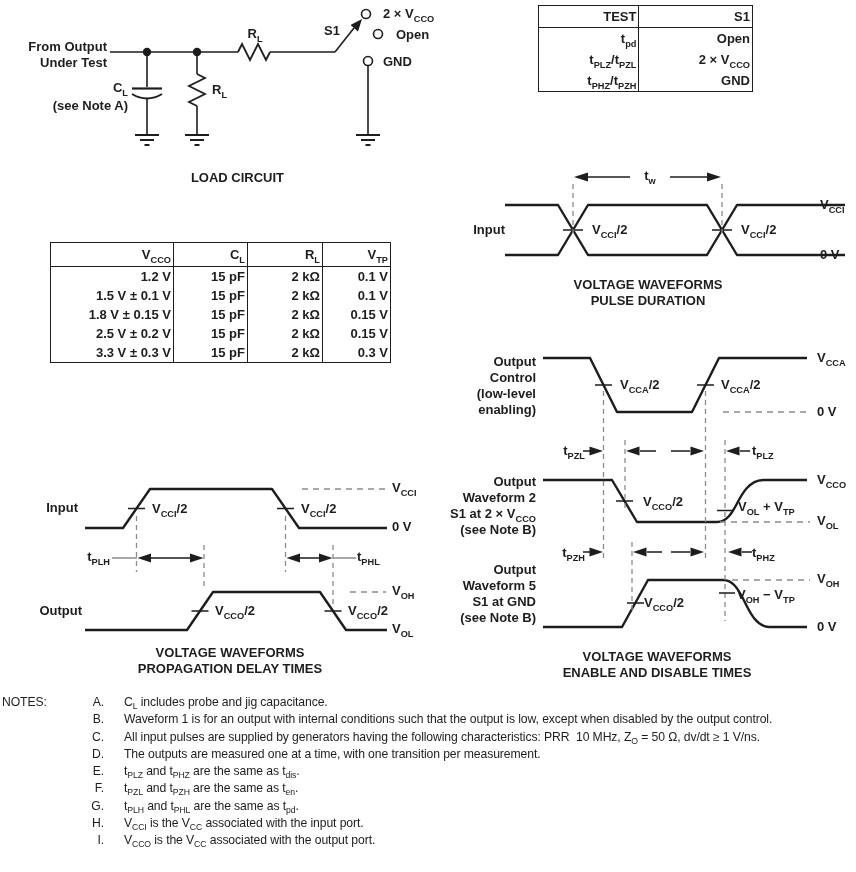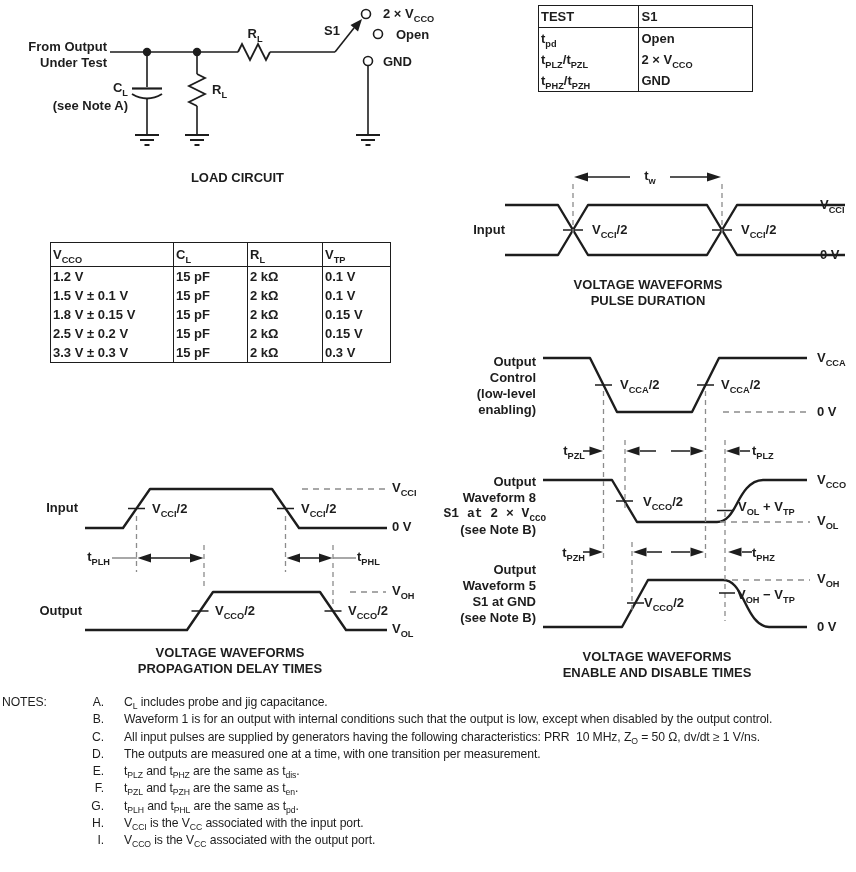--- a/index.html
+++ b/index.html
@@ -6,21 +6,21 @@
   #fig{position:relative;width:856px;height:872px;background:#fff;overflow:hidden;
        font-family:"Liberation Sans",sans-serif;}
   #art{position:absolute;left:0;top:0;}
   .lbl{position:absolute;font:bold 13px "Liberation Sans",sans-serif;color:#1d1d1d;
        white-space:nowrap;line-height:15px;}
   .lbl.r{text-align:right;}
   .lbl.c{text-align:center;}
   .lbl.bg{background:#fff;padding:0 3px;}
   sub{font-size:71%;line-height:0;}
   .dt{position:absolute;border-collapse:collapse;table-layout:fixed;
-      font:bold 13px "Liberation Sans",sans-serif;color:#1d1d1d;text-align:left;
+      font:bold 13px "Liberation Sans",sans-serif;color:#1d1d1d;text-align:right;
       border:1.6px solid #1d1d1d;background:#fff;}
   .dt th,.dt td{padding:0 2px;font-weight:bold;}
   .dt thead th{border-bottom:1.6px solid #1d1d1d;height:21px;}
   .dt td{height:21px;margin-top:30px;}
   #load-table thead th{height:23px;}
   #load-table td{height:19px;}
   .vline{border-left:1.6px solid #1d1d1d;}
   #notes{position:absolute;left:2px;top:694px;width:852px;color:#1d1d1d;}
   .note-line{display:grid;grid-template-columns:54px 28px 1fr;column-gap:20px;
       font:12.2px "Liberation Sans",sans-serif;line-height:17.3px;
@@ -220,22 +220,22 @@
   <div class="lbl r" style="left:426px;top:370px;width:110px;">Control</div>
   <div class="lbl r" style="left:426px;top:386px;width:110px;">(low-level</div>
   <div class="lbl r" style="left:426px;top:402px;width:110px;">enabling)</div>
   <div class="lbl" style="left:620px;top:377px;">V<sub>CCA</sub>/2</div>
   <div class="lbl" style="left:721px;top:377px;">V<sub>CCA</sub>/2</div>
   <div class="lbl" style="left:817px;top:350px;">V<sub>CCA</sub></div>
   <div class="lbl" style="left:817px;top:404px;">0 V</div>
   <div class="lbl r" style="left:541px;top:443px;width:44px;">t<sub>PZL</sub></div>
   <div class="lbl" style="left:752px;top:443px;">t<sub>PLZ</sub></div>
   <div class="lbl r" style="left:426px;top:474px;width:110px;">Output</div>
-  <div class="lbl r" style="left:426px;top:490px;width:110px;">Waveform 8</div>
-  <div class="lbl r" style="left:436px;top:506px;width:110px;font-family:Liberation Mono, monospace;">S1 at 2 × V<sub>CCO</sub></div>
+  <div class="lbl r" style="left:426px;top:490px;width:110px;">Waveform 2</div>
+  <div class="lbl r" style="left:426px;top:506px;width:110px;">S1 at 2 × V<sub>CCO</sub></div>
   <div class="lbl r" style="left:426px;top:522px;width:110px;">(see Note B)</div>
   <div class="lbl" style="left:643px;top:494px;">V<sub>CCO</sub>/2</div>
   <div class="lbl" style="left:738px;top:499px;">V<sub>OL</sub> + V<sub>TP</sub></div>
   <div class="lbl" style="left:817px;top:472px;">V<sub>CCO</sub></div>
   <div class="lbl" style="left:817px;top:513px;">V<sub>OL</sub></div>
   <div class="lbl r" style="left:541px;top:545px;width:44px;">t<sub>PZH</sub></div>
   <div class="lbl" style="left:752px;top:545px;">t<sub>PHZ</sub></div>
   <div class="lbl r" style="left:426px;top:562px;width:110px;">Output</div>
   <div class="lbl r" style="left:426px;top:578px;width:110px;">Waveform 5</div>
   <div class="lbl r" style="left:426px;top:594px;width:110px;">S1 at GND</div>

